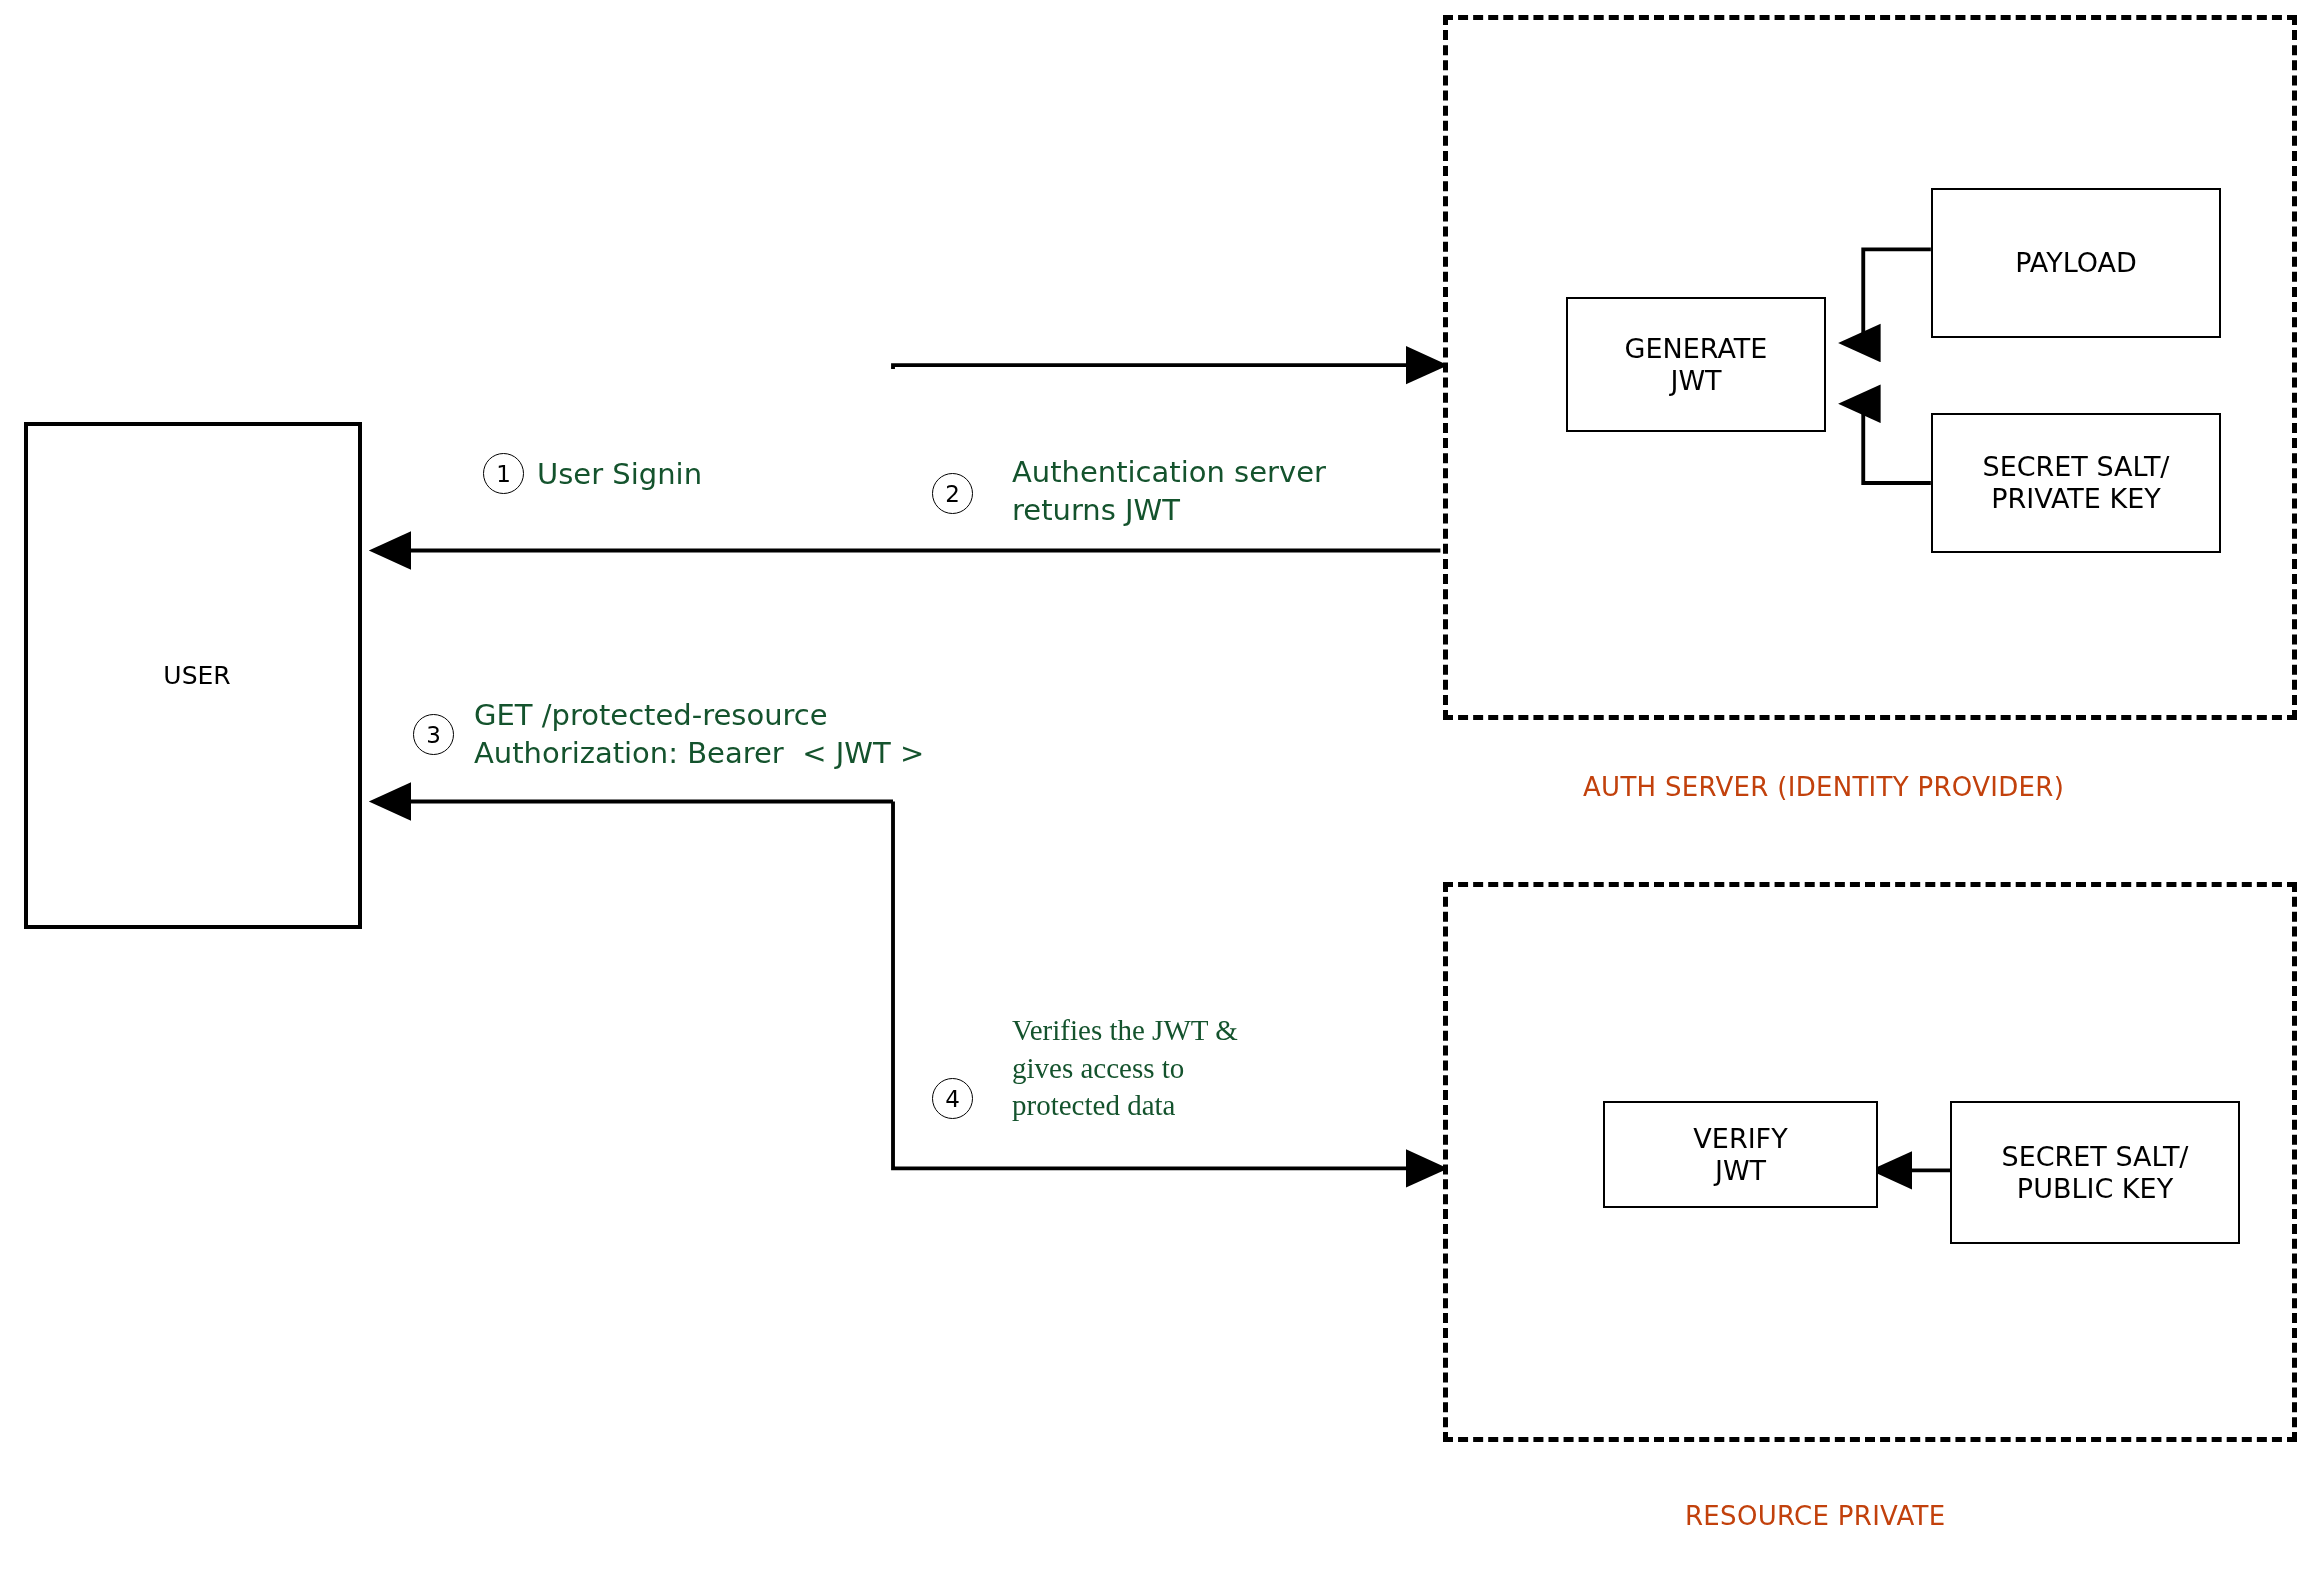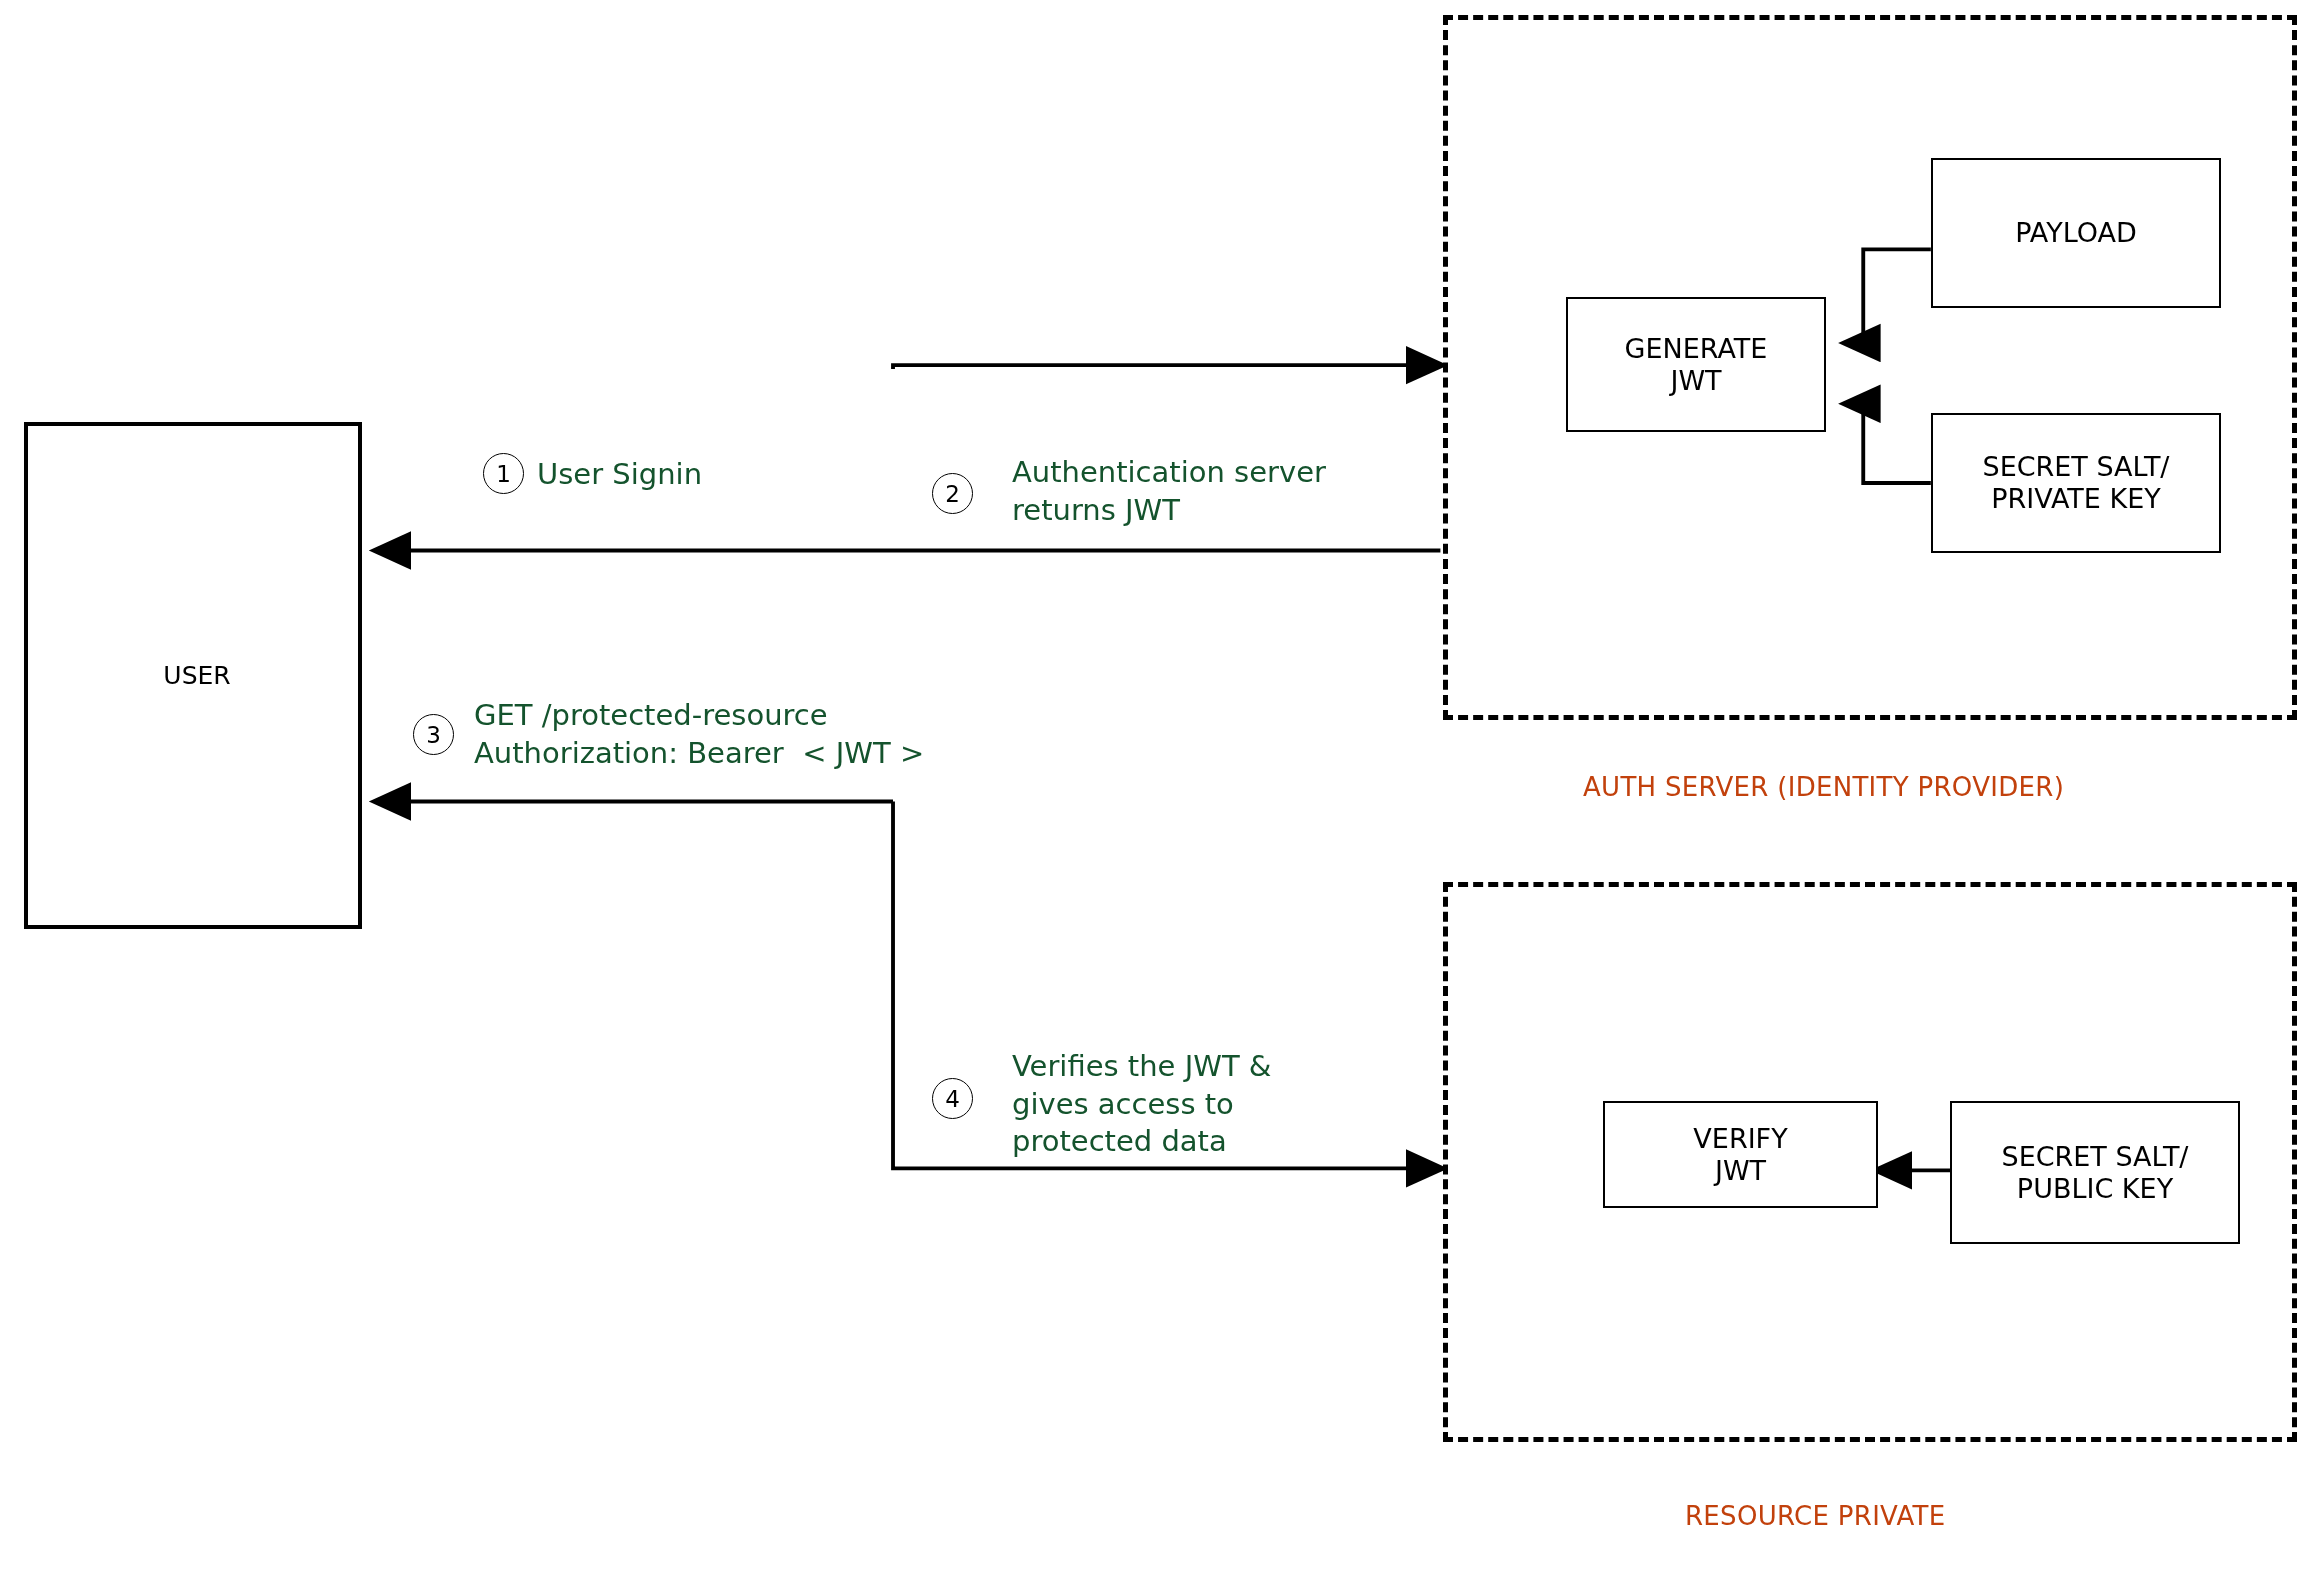--- a/index.html
+++ b/index.html
@@ -115,21 +115,21 @@
 
   <div class="dashed-zone" style="left:1443px; top:15.4px; width:854px; height:705px;"></div>
   <div class="zone-label" style="left:1583px; top:772px;">AUTH SERVER (IDENTITY PROVIDER)</div>
 
   <div class="dashed-zone" style="left:1443px; top:882px; width:854px; height:560px;"></div>
   <div class="zone-label" style="left:1685px; top:1501px;">RESOURCE PRIVATE</div>
 
   <div class="node solid-box" style="left:1566px; top:297px; width:260px; height:135px; font-size:27px; white-space:pre-line;">GENERATE
 JWT</div>
 
-  <div class="node solid-box" style="left:1931px; top:158px; width:290px; height:150px; font-size:27px; white-space:pre-line;">PAYLOAD</div>
+  <div class="node solid-box" style="left:1931px; top:188px; width:290px; height:150px; font-size:27px; white-space:pre-line;">PAYLOAD</div>
 
   <div class="node solid-box" style="left:1931px; top:413px; width:290px; height:140px; font-size:27px; white-space:pre-line;">SECRET SALT/
 PRIVATE KEY</div>
 
   <div class="node solid-box" style="left:1603px; top:1101px; width:275px; height:107px; font-size:27px; white-space:pre-line;">VERIFY
 JWT</div>
 
   <div class="node solid-box" style="left:1950px; top:1101px; width:290px; height:143px; font-size:27px; white-space:pre-line;">SECRET SALT/
 PUBLIC KEY</div>
 
@@ -138,18 +138,18 @@
 
   <div class="step-badge" style="left:932px; top:473px;">2</div>
   <div class="label" style="left:1012px; top:454px;">Authentication server
 returns JWT</div>
 
   <div class="step-badge" style="left:413px; top:714px;">3</div>
   <div class="label" style="left:474px; top:697px;">GET /protected-resource
 Authorization: Bearer  &lt; JWT &gt;</div>
 
   <div class="step-badge" style="left:932px; top:1078px;">4</div>
-  <div class="label" style="left:1012px; top:1048px;">Verifies the JWT &amp;
+  <div class="label" style="left:1012px; top:1012px;font-family:Liberation Serif, serif;">Verifies the JWT &amp;
 gives access to
 protected data</div>
 
 </div>
 
 
 </body></html>

